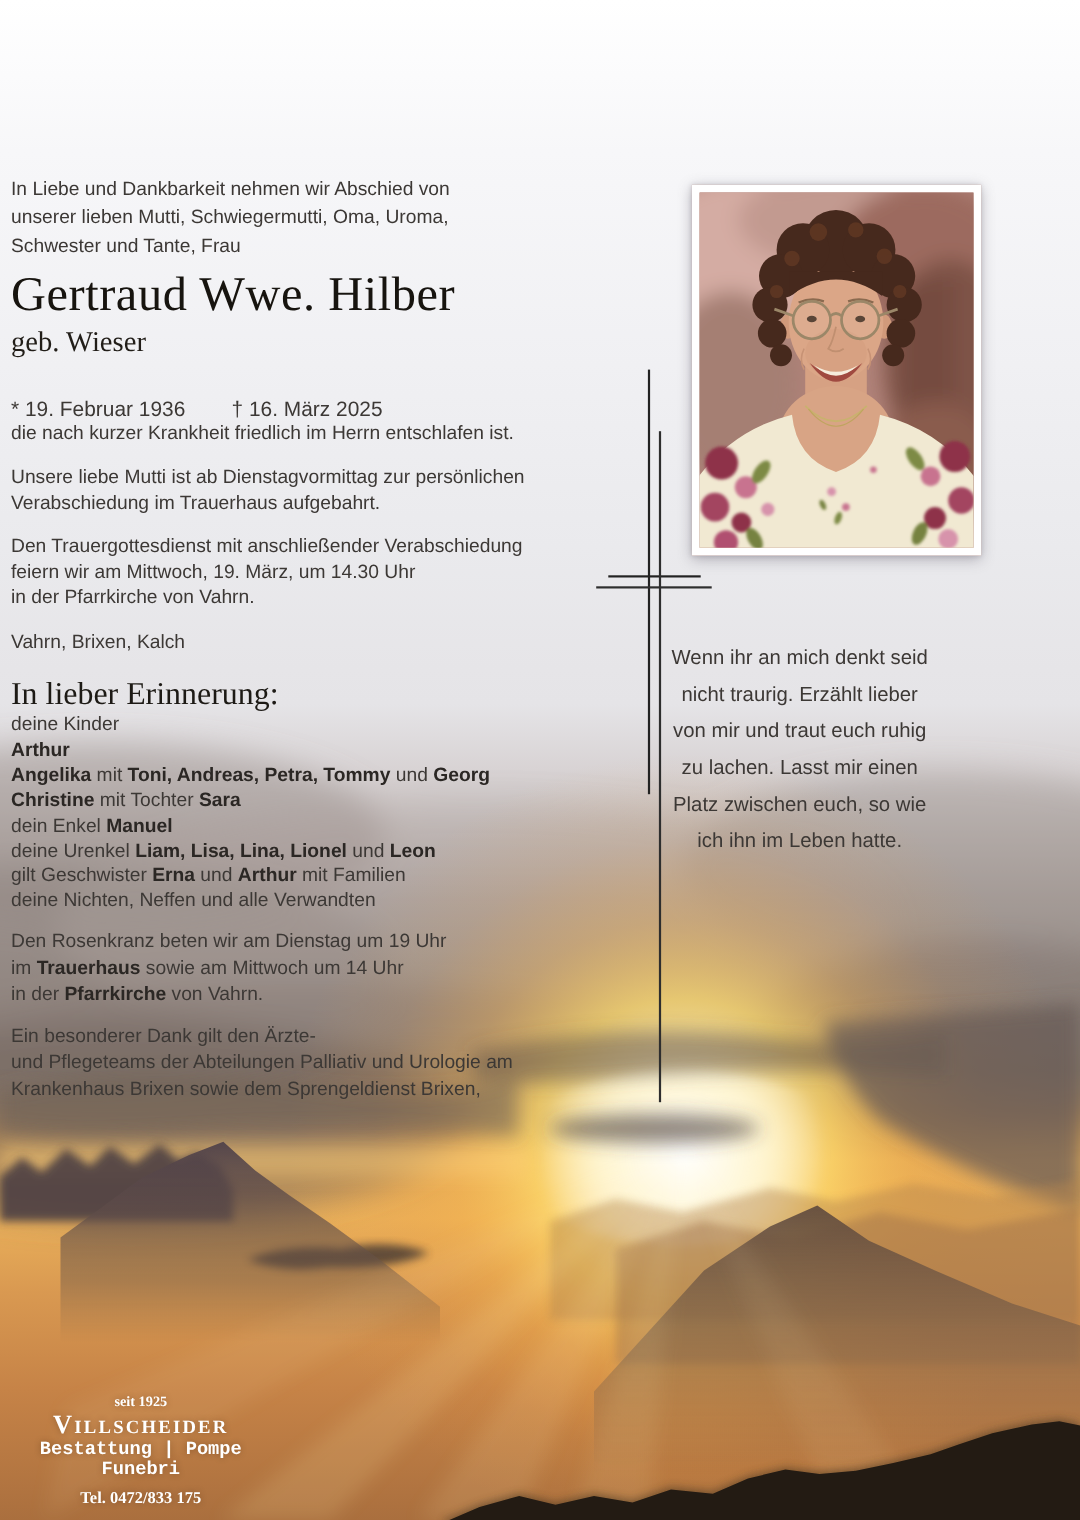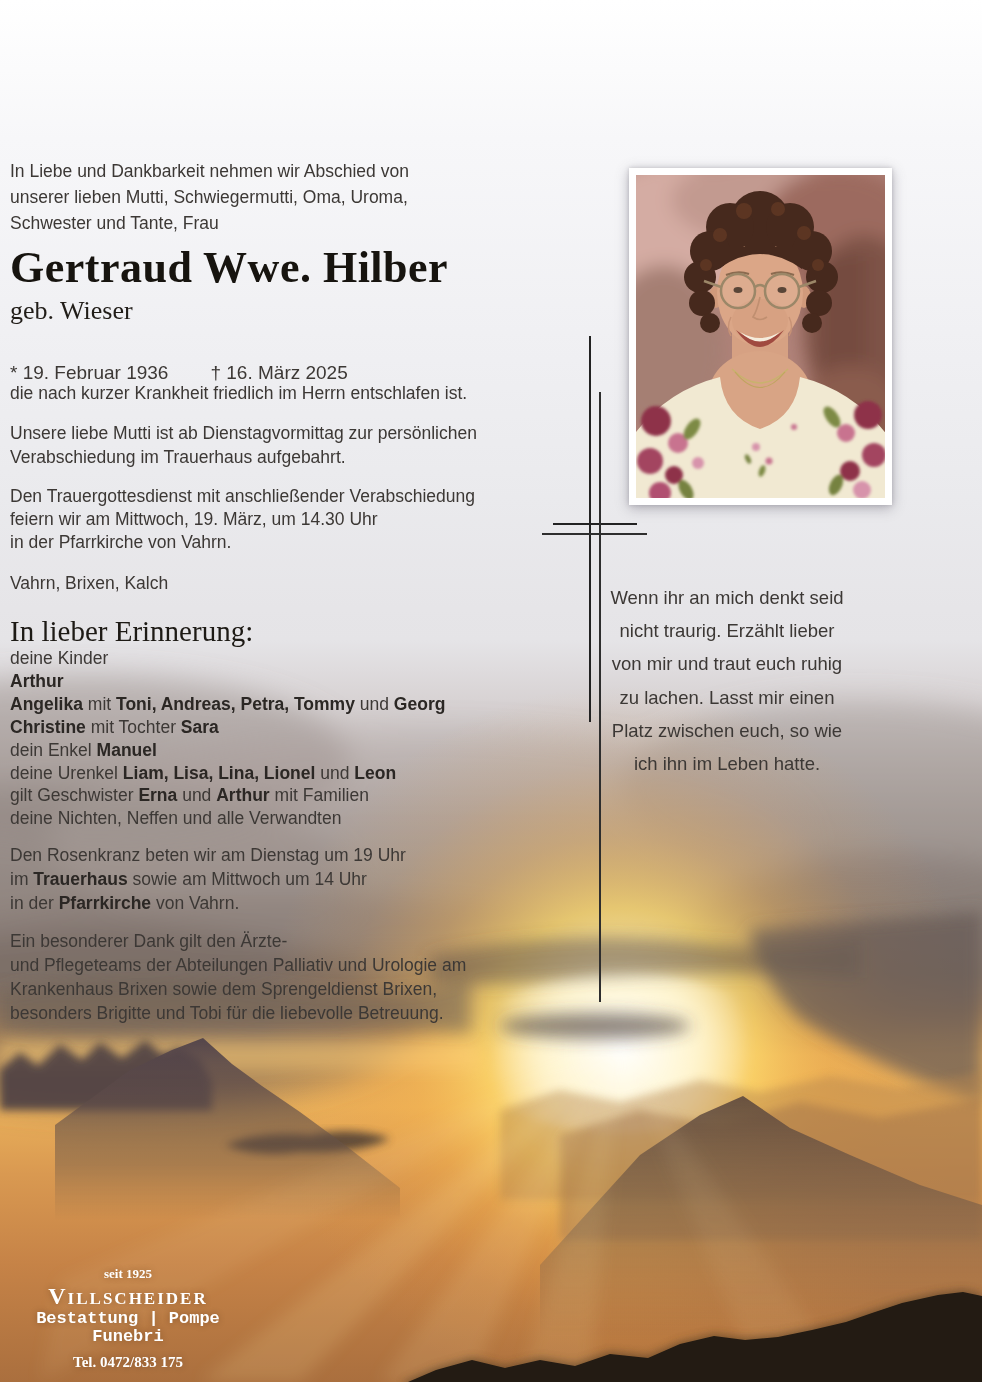--- a/index.html
+++ b/index.html
@@ -8,21 +8,21 @@
     background:linear-gradient(180deg,#ffffff 0%,#f7f7f9 10%,#f0f0f3 24%,#eaeaed 36%,#e6e5e8 44%,#e5e4e7 46.3%,#e5e4e7 100%);
     font-family:"Liberation Sans","DejaVu Sans",sans-serif;color:#3c3835;
   }
   .abs{position:absolute;}
   .col{left:10px;width:604px;text-align:left;}
   .sans{font-family:"Liberation Sans","DejaVu Sans",sans-serif;}
   .serif{font-family:"Liberation Serif","DejaVu Serif",serif;}
   .body-txt{font-size:17.5px;line-height:24px;font-weight:400;color:#3c3835;white-space:nowrap;}
   b{font-weight:700;color:#2b2724;}
   .intro{top:158px;font-size:17.5px;line-height:26px;}
-  .name{top:245px;font-size:44px;line-height:46px;font-weight:700;color:#17140f;letter-spacing:.5px;}
+  .name{top:245px;font-size:44px;line-height:46px;font-weight:400;color:#17140f;letter-spacing:.5px;}
   .maiden{top:296px;font-size:26px;line-height:30px;font-weight:500;color:#211d18;}
   .dates{top:336px;font-size:19px;line-height:26px;color:#3c3835;}
   .dates span{display:inline-block;margin-top:24px;}
   .dates .gap{width:42px;}
   .passing{top:381px;}
   .laying{top:421px;}
   .service{top:485px;line-height:23px;}
   .places{top:571px;}
   .mem-head{top:614px;font-size:29px;line-height:34px;color:#1d1a15;}
   .mem-list{top:647px;font-size:17.5px;line-height:22.9px;}
@@ -303,21 +303,20 @@
   <div class="abs col rosary body-txt z3">
     <div><span>Den Rosenkranz beten wir am Dienstag um 19 Uhr</span></div>
     <div><span>im </span><b>Trauerhaus</b><span> sowie am Mittwoch um 14 Uhr</span></div>
     <div><span>in der </span><b>Pfarrkirche</b><span> von Vahrn.</span></div>
   </div>
 
   <div class="abs col thanks body-txt z3">
     <div>Ein besonderer Dank gilt den Ärzte-</div>
     <div>und Pflegeteams der Abteilungen Palliativ und Urologie am</div>
     <div>Krankenhaus Brixen sowie dem Sprengeldienst Brixen,</div>
-    <div>besonders Brigitte und Tobi für die liebevolle Betreuung.</div>
   </div>
 
   <div class="abs quote sans z3">
     <div>Wenn ihr an mich denkt seid</div>
     <div>nicht traurig. Erzählt lieber</div>
     <div>von mir und traut euch ruhig</div>
     <div>zu lachen. Lasst mir einen</div>
     <div>Platz zwischen euch, so wie</div>
     <div>ich ihn im Leben hatte.</div>
   </div>

